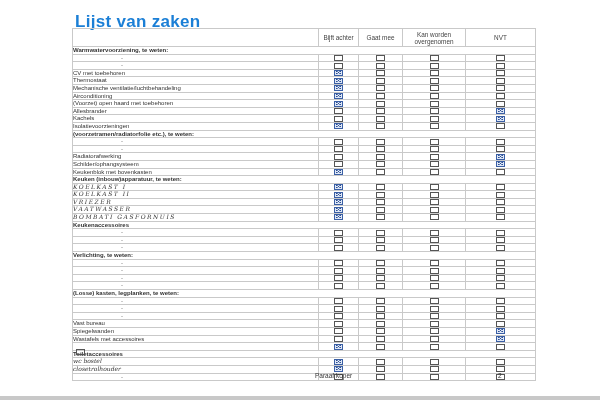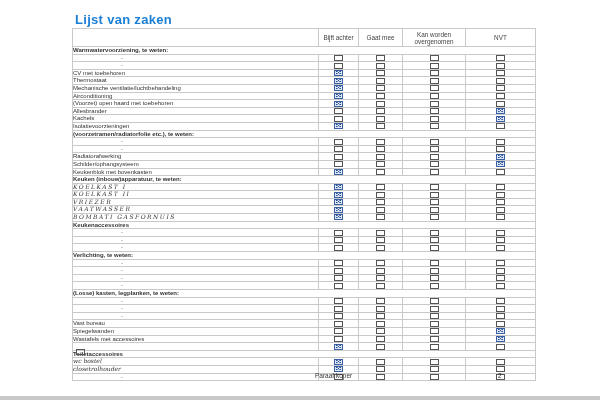--- a/index.html
+++ b/index.html
@@ -1,18 +1,18 @@
 <!DOCTYPE html>
 <html><head>
 <meta charset="utf-8">
 <style>
   html, body { margin:0; padding:0; }
   body { width:600px; height:400px; background:#ffffff; position:relative; overflow:hidden; font-family:"Liberation Sans", sans-serif; }
   .page-bottom { position:absolute; left:0; right:0; top:396px; height:4px; background:#c8c8c8; }
-  .title { position:absolute; left:75px; top:12px; font-size:13px; font-weight:bold; color:#1b7fd6; letter-spacing:0.3px; }
+  .title { position:absolute; left:75px; top:12px; font-size:17px; font-weight:bold; color:#1b7fd6; letter-spacing:0.3px; }
   table.list { position:absolute; left:72px; top:28px; border-collapse:collapse; table-layout:fixed; width:463px; }
   table.list td, table.list th { border:1px solid #c9c9c9; padding:0; font-size:6px; line-height:6.6px; height:6.6px; color:#333; }
   table.list th { font-weight:normal; font-size:6.4px; line-height:7px; height:17px; text-align:center; color:#444; vertical-align:middle; }
   col.c-label { width:246px; }
   col.c-b { width:40px; }
   col.c-g { width:44px; }
   col.c-k { width:63px; }
   col.c-n { width:70px; }
   td.label { padding-left:2px; white-space:nowrap; overflow:hidden; }
   td.label.dash { padding-left:48px; color:#777; }

